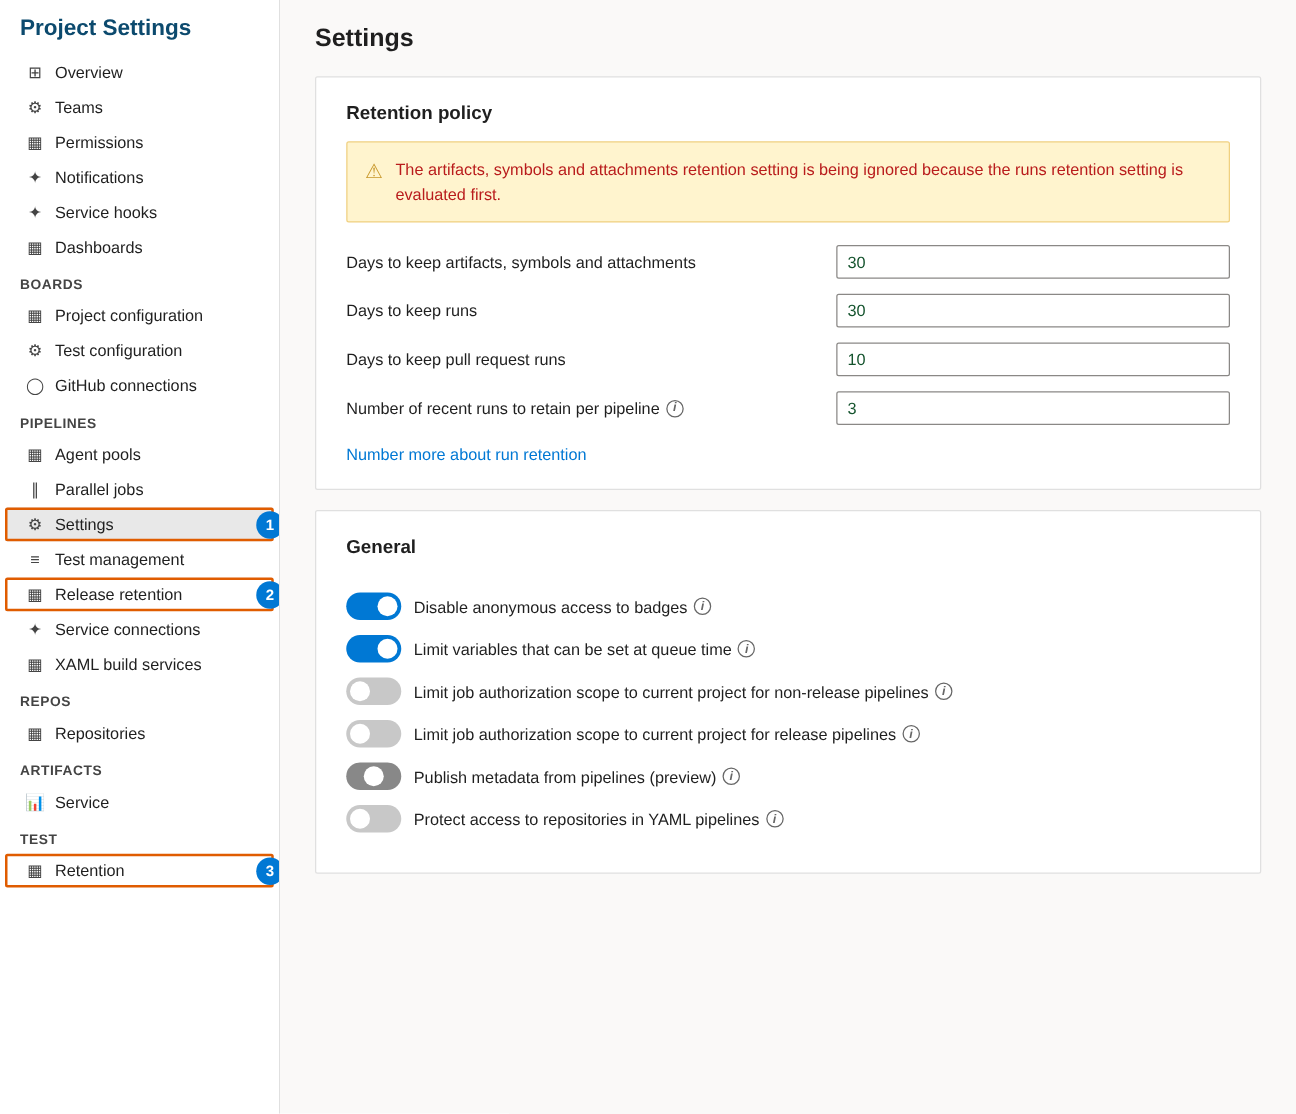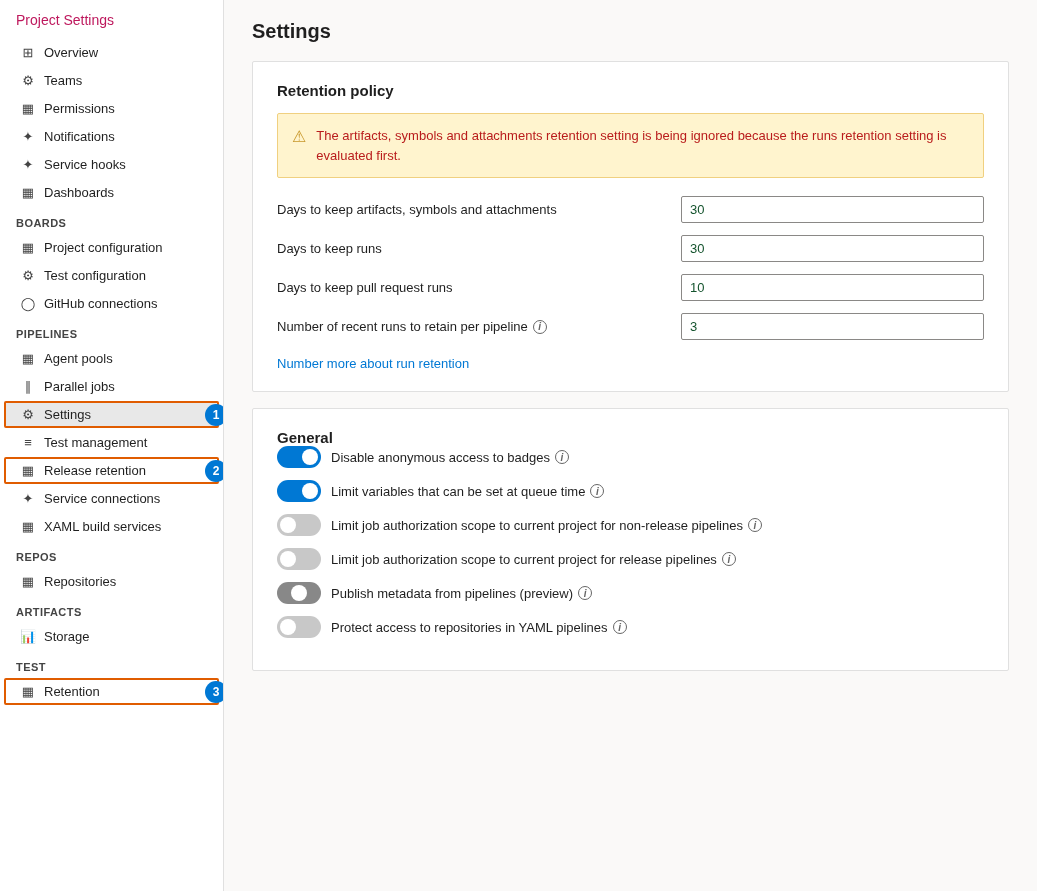--- a/index.html
+++ b/index.html
@@ -8,24 +8,24 @@
     
     .sidebar {
       width: 224px;
       min-width: 224px;
       background: #fff;
       border-right: 1px solid #e0e0e0;
       overflow-y: auto;
       padding-bottom: 20px;
     }
     .sidebar-title {
-      font-size: 14px;
-      font-weight: 400;
+      font-size: 18px;
+      font-weight: 700;
       padding: 12px 16px 10px 16px;
-      color: #be185d;
+      color: #0c4a6e;
     }
     .sidebar-section-label {
       font-size: 11px;
       font-weight: 700;
       color: #444;
       padding: 10px 16px 4px 16px;
       text-transform: uppercase;
       letter-spacing: 0.04em;
     }
     .sidebar-item {
@@ -107,21 +107,21 @@
       color: #c8972a;
       margin-top: 1px;
     }
     .warning-text { font-size: 13px; color: #b91c1c; line-height: 1.5; }
 
     
     .form-row {
       display: flex;
       align-items: center;
       margin-bottom: 12px;
-      gap: 24px;
+      gap: 12px;
     }
     .form-label {
       flex: 0 0 380px;
       font-size: 13px;
       color: #1f1f1f;
       display: flex;
       align-items: center;
       gap: 5px;
     }
     .form-input {
@@ -156,21 +156,21 @@
       font-size: 13px;
       cursor: pointer;
       margin-top: 4px;
       display: inline-block;
     }
 
     
     .general-title {
       font-size: 15px;
       font-weight: 600;
-      margin-bottom: 0;
+      margin-bottom: 28px;
     }
     .toggle-row {
       display: flex;
       align-items: center;
       gap: 10px;
       margin-bottom: 12px;
     }
     .toggle-label {
       font-size: 13px;
       color: #1f1f1f;
@@ -289,21 +289,21 @@
         <span class="sidebar-item-label">XAML build services</span>
       </div>
       <div class="sidebar-section-label">Repos</div>
       <div class="sidebar-item">
         <span class="sidebar-item-icon">▦</span>
         <span class="sidebar-item-label">Repositories</span>
       </div>
       <div class="sidebar-section-label">Artifacts</div>
       <div class="sidebar-item">
         <span class="sidebar-item-icon">📊</span>
-        <span class="sidebar-item-label">Storage</span>
+        <span class="sidebar-item-label">Service</span>
       </div>
       <div class="sidebar-section-label">Test</div>
       <div class="sidebar-item highlighted">
         <span class="sidebar-item-icon">▦</span>
         <span class="sidebar-item-label">Retention</span>
         <span class="badge-circle">3</span>
       </div>
     </div>
 </nav>
 

